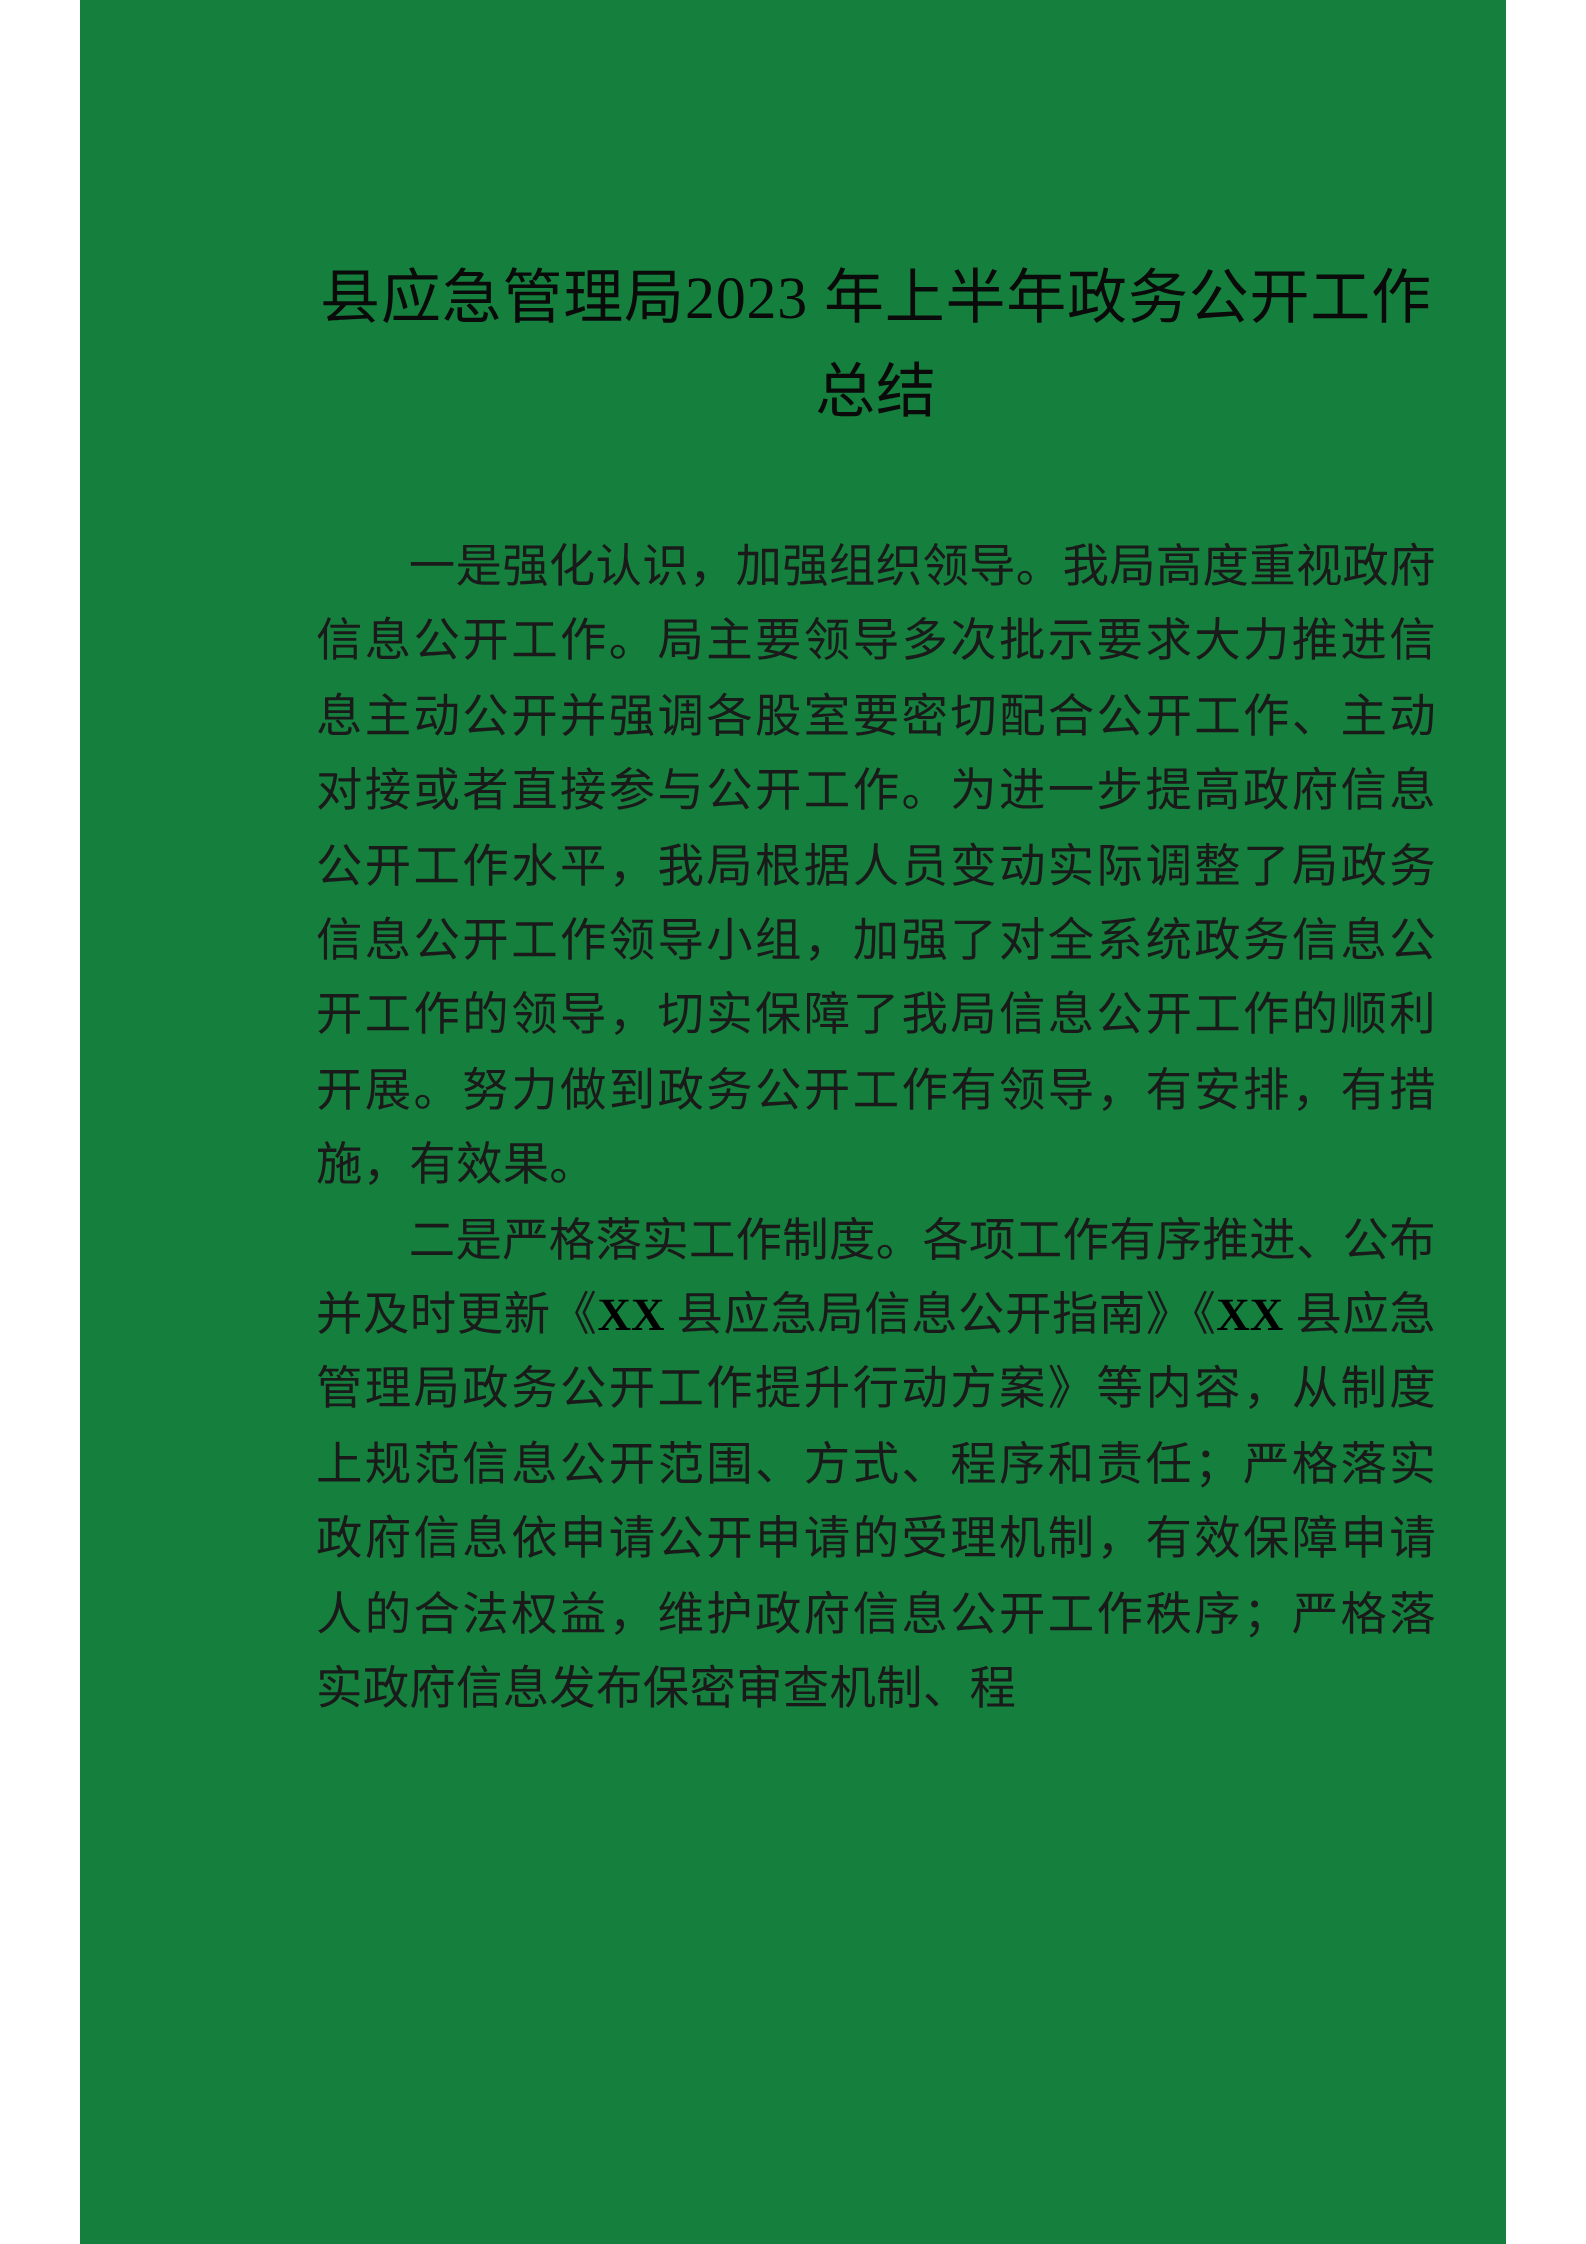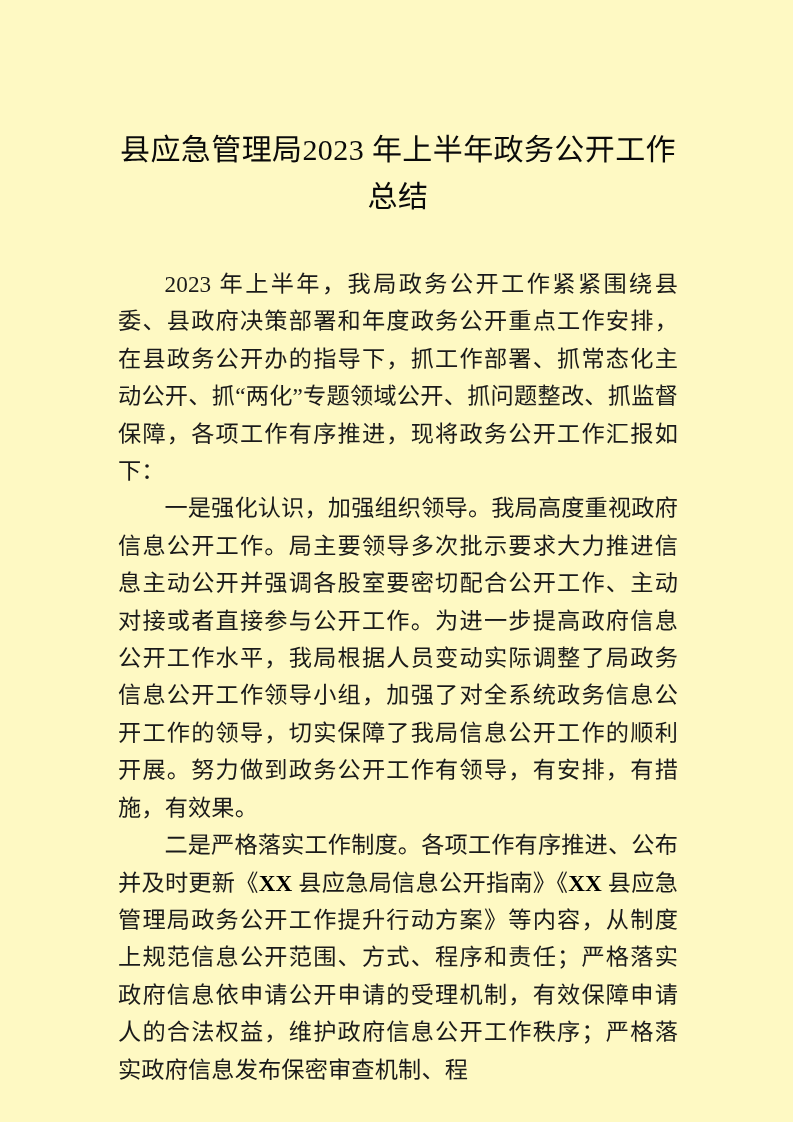--- a/index.html
+++ b/index.html
@@ -4,24 +4,24 @@
 <title>县应急管理局2023年上半年政务公开工作总结</title>
 <style>
   html, body {
     margin: 0;
     padding: 0;
     background: #ffffff;
   }
 
   .page {
     position: relative;
-    width: 793px;
+    width: 713px;
     height: 1122px;
     margin: 0 auto;
-    background: #fef9c3;
+    background: #15803d;
     overflow: hidden;
     box-sizing: border-box;
     font-family: "Liberation Serif", "DejaVu Serif", serif;
     color: #000000;
     -webkit-font-smoothing: antialiased;
   }
 
   
   .doc-body {
     position: absolute;
@@ -97,21 +97,20 @@
 <div class="page">
   <div class="doc-body">
 
     <h1 class="doc-title">
       <span>县应急管理局2023 年上半年政务公开工作</span><br>
       <span>总结</span>
     </h1>
 
     <div class="title-gap"></div>
 
-    <p class="para first-para">2023 年上半年，我局政务公开工作紧紧围绕县委、县政府决策部署和年度政务公开重点工作安排，在县政务公开办的指导下，抓工作部署、抓常态化主动公开、抓“两化”专题领域公开、抓问题整改、抓监督保障，各项工作有序推进，现将政务公开工作汇报如下：</p>
 
 
     <p class="para">一是强化认识，加强组织领导。我局高度重视政府信息公开工作。局主要领导多次批示要求大力推进信息主动公开并强调各股室要密切配合公开工作、主动对接或者直接参与公开工作。为进一步提高政府信息公开工作水平，我局根据人员变动实际调整了局政务信息公开工作领导小组，加强了对全系统政务信息公开工作的领导，切实保障了我局信息公开工作的顺利开展。努力做到政务公开工作有领导，有安排，有措施，有效果。</p>
 
     <p class="para"><span>二是严格落实工作制度。各项工作有序推进、公布并及时更新《</span><span class="bold-latin lat">XX</span><span> 县应急局信息公开指南》《</span><span class="bold-latin lat">XX</span><span> 县应急管理局政务公开工作提升行动方案》等内容，从制度上规范信息公开范围、方式、程序和责任；严格落实政府信息依申请公开申请的受理机制，有效保障申请人的合法权益，维护政府信息公开工作秩序；严格落实政府信息发布保密审查机制、程</span></p>
 
   </div>
 </div>
 
 </body></html>

